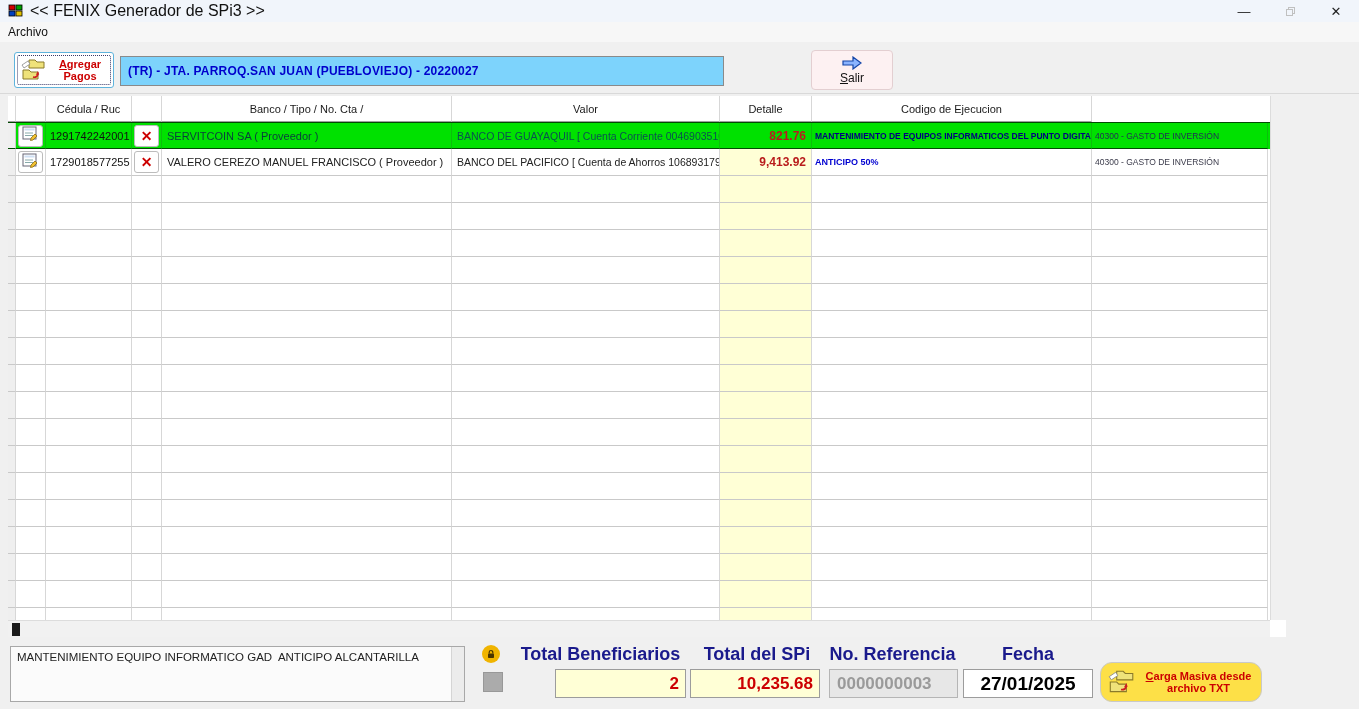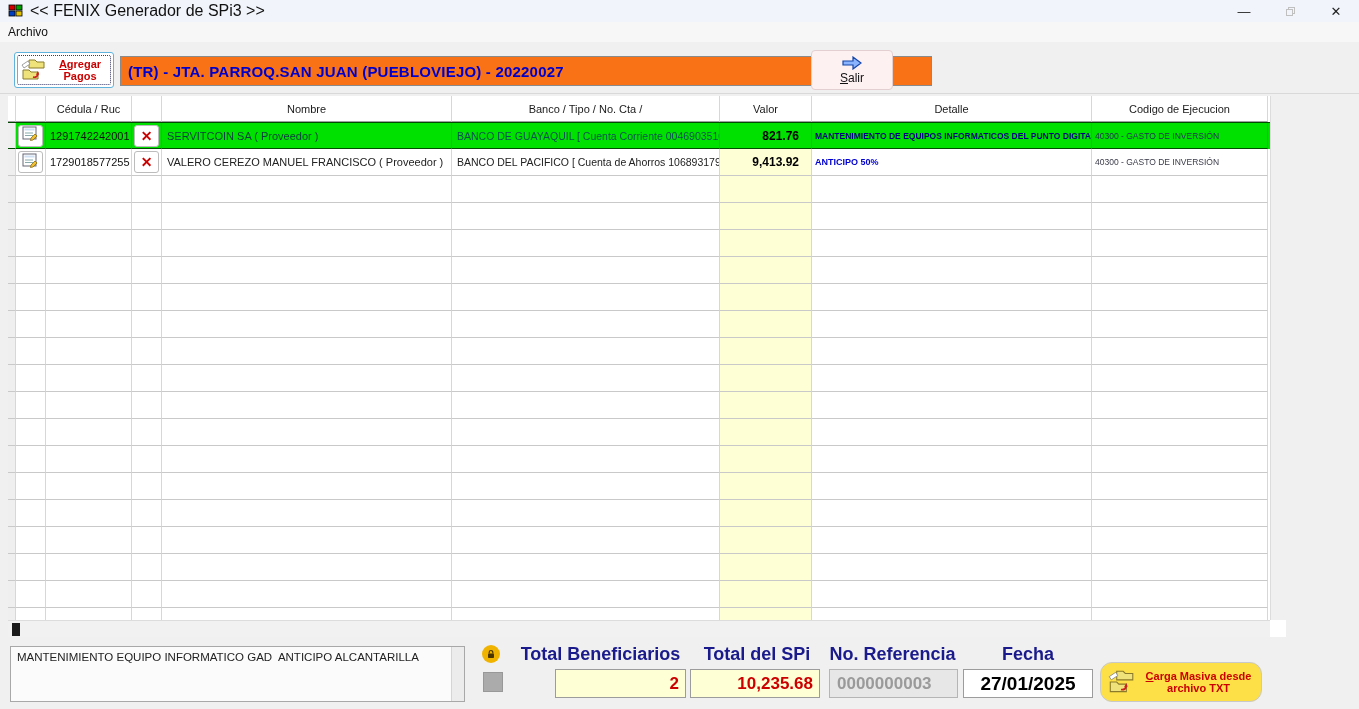--- a/index.html
+++ b/index.html
@@ -26,23 +26,23 @@
 
   
   .toolbar { position:absolute; left:0; top:42px; width:1359px; height:52px;
     background:#f0f0f0; border-bottom:1px solid #d9d9d9; }
   .btn-agregar { position:absolute; left:14px; top:10px; width:100px; height:36px;
     background:#fff; border:1px solid #5fb3dc; border-radius:3px;
     display:flex; align-items:center; gap:4px; padding:2px 4px; cursor:default; }
   .btn-agregar .inner { position:absolute; inset:2px; border:1px dotted #3a3a6a; border-radius:2px; pointer-events:none; }
   .btn-agregar .lbl { color:#cc0000; font-weight:bold; font-size:11px; line-height:12px;
     white-space:pre-line; text-align:center; flex:1; }
-  .title-field { position:absolute; left:120px; top:14px; width:812px; height:30px;
-    background:#f97316; border:1px solid #8a8a8a; display:flex; align-items:center;
-    font-size:15px; font-weight:bold; color:#0000cc; padding-left:7px; letter-spacing:.2px; }
+  .title-field { position:absolute; left:120px; top:14px; width:604px; height:30px;
+    background:#7dd3fc; border:1px solid #8a8a8a; display:flex; align-items:center;
+    font-size:12px; font-weight:bold; color:#0000cc; padding-left:7px; letter-spacing:.2px; }
   .btn-salir { position:absolute; left:811px; top:8px; width:82px; height:40px;
     background:#fdf1f2; border:1px solid #e3cfd1; border-radius:4px;
     display:flex; flex-direction:column; align-items:center; justify-content:center; }
   .btn-salir .lbl { font-size:12px; color:#111; margin-top:1px; }
 
   
   .gridpanel { position:absolute; left:8px; top:96px; width:1278px; height:541px; background:#fff; }
   .grid-scroll-v { position:absolute; right:0; top:0; width:16px; height:524px;
     background:#f0f0f0; border-left:1px solid #dcdcdc; }
   .grid-scroll-h { position:absolute; left:0; bottom:0; width:1262px; height:17px;
@@ -54,21 +54,21 @@
     height:27px; background:#fff; }
   .grow.header { height:26px; }
   .gcell { border-right:1px solid #d7d7d7; border-bottom:1px solid #c9c9c9;
     overflow:hidden; white-space:nowrap; display:flex; align-items:center; }
   .header .gcell { justify-content:center; font-size:11px; color:#1a1a1a;
     border-bottom:1px solid #9f9f9f; background:#fff; }
   .c-gutter { background:#efefef; }
   .c-ced { font-size:11px; color:#111; padding-left:4px; }
   .c-nom { font-size:11px; color:#222; padding-left:5px; }
   .c-ban { font-size:10.5px; color:#222; padding-left:5px; }
-  .c-val { font-size:12px; font-weight:bold; color:#000000; justify-content:flex-end; padding-right:12px; }
+  .c-val { font-size:12px; font-weight:bold; color:#b91c1c; justify-content:flex-end; padding-right:5px; }
   .c-det { font-size:8.5px; font-weight:bold; padding-left:3px; }
   .c-cod { font-size:8.5px; color:#3a3a4a; padding-left:3px; }
   .c-btn { justify-content:center; }
 
   .grow.empty .c-val { background:#ffffd6; }
   .grow.r2 .c-val { background:#ffffd6; }
   .grow.r2 .c-det { color:#0000d0; font-size:9px; }
 
   .grow.sel { background:#00e100; border-top:1px solid #024a02; }
   .grow.sel .gcell { border-bottom:1px solid #024a02; border-right-color:#0bbf0b; }
@@ -163,21 +163,20 @@
   </div>
 </div>
 
 <div class="gridpanel">
   <div class="gridrows">
       <div class="grow header">
         <div class="gcell c-gutter"></div>
         <div class="gcell "></div>
         <div class="gcell ">Cédula / Ruc</div>
         <div class="gcell "></div>
-        <div class="gcell ">Nombre</div>
         <div class="gcell ">Banco / Tipo / No. Cta /</div>
         <div class="gcell ">Valor</div>
         <div class="gcell ">Detalle</div>
         <div class="gcell ">Codigo de Ejecucion</div>
       </div>
       <div class="grow sel">
         <div class="gcell c-gutter"></div>
         <div class="gcell c-btn">
           <div class="cellbtn">
             <span><svg width="17" height="15" viewBox="0 0 17 15">

